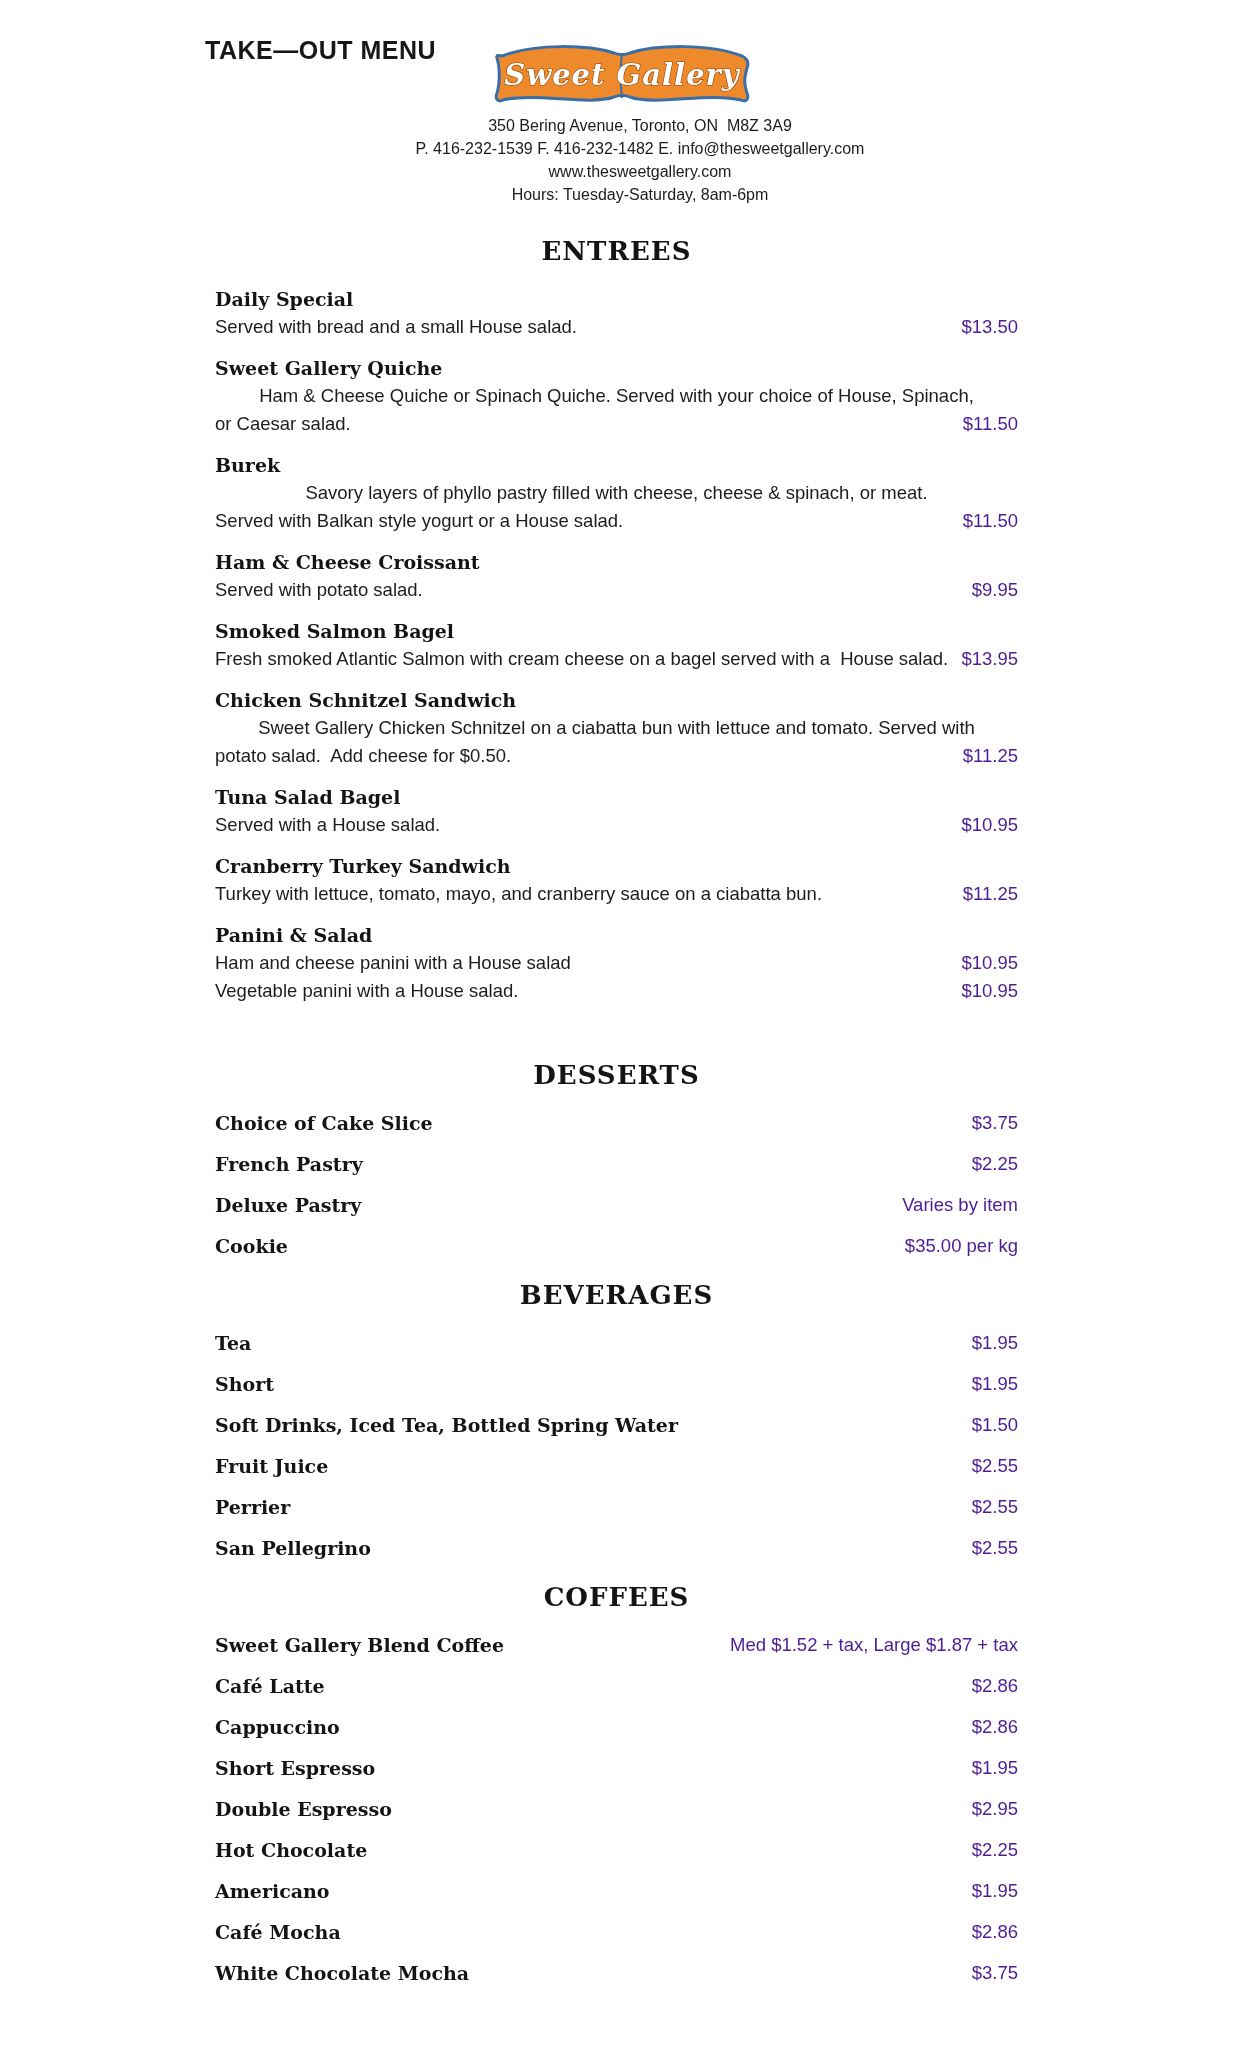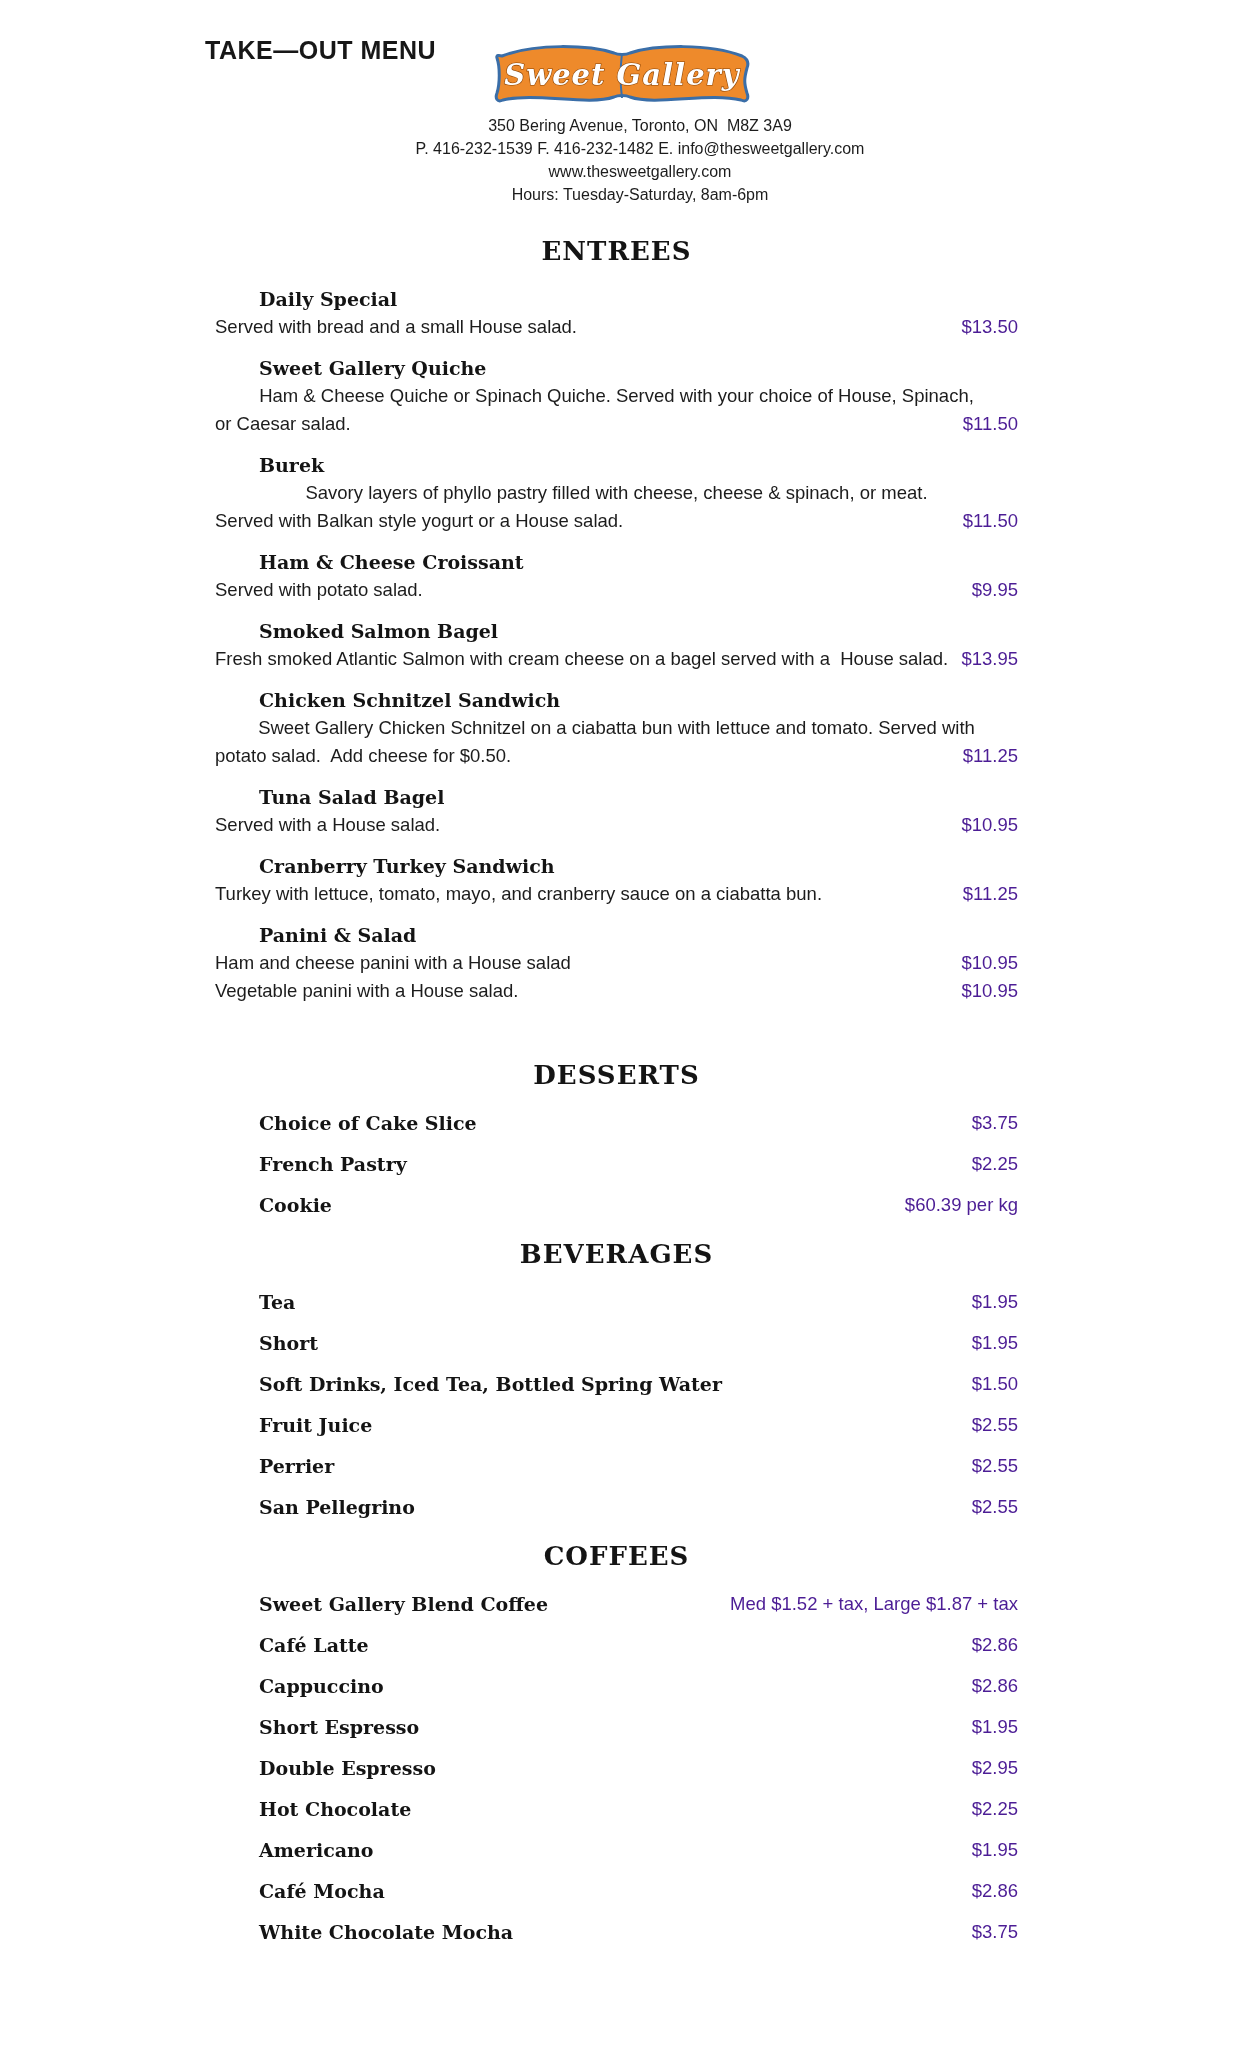--- a/index.html
+++ b/index.html
@@ -34,21 +34,21 @@
     font-family:"DejaVu Serif",serif;font-weight:bold;
     font-size:26px;line-height:44px;letter-spacing:1px;color:#141414;
   }
   .menu-section.s-desserts .section-heading{margin-top:48px;}
   .menu-section.s-beverages .section-heading{margin-top:10px;}
   .menu-section.s-coffees .section-heading{margin-top:0;}
   .menu-section.s-entrees .section-heading{margin-top:229px;}
   .section-items{margin-top:12px;}
 
   .menu-item{margin-bottom:13px;}
-  .item-head{display:flex;align-items:flex-end;margin-left:44px;}
+  .item-head{display:flex;align-items:flex-end;}
   .item-name{
     font-family:"DejaVu Serif",serif;font-weight:bold;
     font-size:19px;line-height:28px;color:#141414;white-space:pre-wrap;
   }
   .item-line{display:flex;align-items:baseline;justify-content:center;}
   .line-text{
     font-size:18.5px;line-height:28px;color:#1c1c1c;white-space:pre-wrap;
   }
   .item-price{
     margin-left:auto;padding-left:12px;
@@ -234,25 +234,31 @@
     </div>
   </div>
 
   <div class="menu-item">
     <div class="item-head">
       <span class="item-name">French Pastry</span>
       <span class="item-price">$2.25</span>
     </div>
   </div>
 
+  <div class="menu-item">
+    <div class="item-head">
+      <span class="item-name">Deluxe Pastry</span>
+      <span class="item-price">Varies by item</span>
+    </div>
+  </div>
 
   <div class="menu-item">
     <div class="item-head">
       <span class="item-name">Cookie</span>
-      <span class="item-price">$60.39 per kg</span>
+      <span class="item-price">$35.00 per kg</span>
     </div>
   </div>
 </div>
   </section>
 
   <section class="menu-section s-beverages">
     <h2 class="section-heading">BEVERAGES</h2>
     <div class="section-items">
   <div class="menu-item">
     <div class="item-head">

